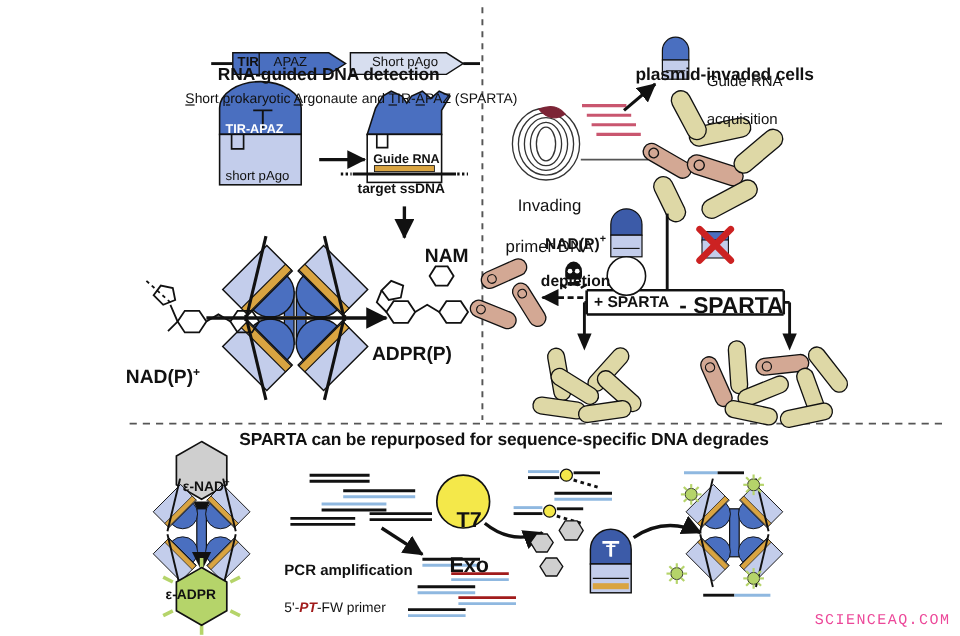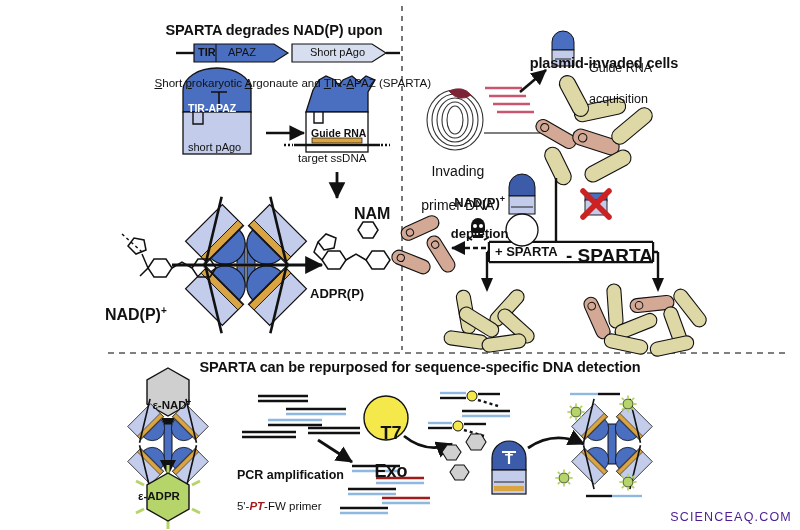--- a/index.html
+++ b/index.html
@@ -4,21 +4,21 @@
 <style>
   html,body{margin:0;padding:0;background:#fff;}
   body{width:800px;height:530px;position:relative;overflow:hidden;
        font-family:"Liberation Sans",sans-serif;color:#111;}
   #fig{position:absolute;inset:0;width:800px;height:530px;}
   .lbl{position:absolute;white-space:pre;line-height:1.12;}
   .ttl{font-weight:bold;font-size:14.5px;text-align:center;letter-spacing:-0.1px;}
   .bold{font-weight:bold;}
   .ctr{text-align:center;}
   .wm{position:absolute;right:8px;bottom:6px;font-size:12.5px;letter-spacing:1.2px;
-      color:#4c1d95;font-family:Liberation Sans, sans-serif;}
+      color:#ec4899;font-family:Liberation Mono, monospace;}
   .u{text-decoration:underline;}
   .pt{color:#a11b1b;font-weight:bold;font-style:italic;}
 </style>
 </head>
 <body>
 
 <svg id="fig" viewBox="0 0 800 530">
   <defs>
     <marker id="arr" markerWidth="7" markerHeight="7" refX="5.6" refY="3" orient="auto">
       <path d="M0,0 L6,3 L0,6 z" fill="#111"></path>
@@ -439,41 +439,42 @@
   </g>
   <g>
     <use href="#spark" x="576" y="412"></use>
     <use href="#spark" x="628" y="404"></use>
     <use href="#spark" x="564" y="478"></use>
     <use href="#spark" x="628" y="482"></use>
   </g>
 </svg>
 
 <div class="lbl ttl" style="left:148px;top:6px;width:244px;">
-  <span>SPARTA degrades NAD(P) upon</span><br>
+  <br>
+  <span>RNA-guided DNA detection</span>
 </div>
 
 <div class="lbl" style="left:198px;top:46px;font-size:11px;font-weight:bold;color:#111;">TIR</div>
 <div class="lbl" style="left:228px;top:46px;font-size:11px;color:#111;">APAZ</div>
 <div class="lbl" style="left:310px;top:46px;font-size:11px;color:#111;">Short pAgo</div>
 
 <div class="lbl" style="left:148px;top:63px;width:254px;font-size:11.6px;text-align:center;">
   <span class="u">S</span>hort <span class="u">p</span>rokaryotic <span class="u">A</span>rgonaute and <span class="u">T</span>IR-<span class="u">A</span>PAZ (SPARTA)
 </div>
 
 <div class="lbl" style="left:188px;top:81px;font-size:10.5px;font-weight:bold;color:#fff;margin-top:22px;">TIR-APAZ</div>
 <div class="lbl" style="left:188px;top:141px;font-size:11px;color:#111;">short pAgo</div>
 
 <div class="lbl" style="left:311px;top:128px;font-size:10.5px;font-weight:bold;color:#111;">Guide RNA</div>
-<div class="lbl" style="left:298px;top:152px;font-size:11.5px;font-weight:normal;color:#111;text-align:right;">target ssDNA</div>
+<div class="lbl" style="left:298px;top:152px;font-size:11.5px;font-weight:bold;color:#111;text-align:right;">target ssDNA</div>
 
 <div class="lbl bold" style="left:96px;top:287px;font-size:16px;">
   <span>NAD(P)</span><sup style="font-size:10px">+</sup>
 </div>
-<div class="lbl bold" style="left:310px;top:287px;font-size:13px;">ADPR(P)</div>
+<div class="lbl bold" style="left:310px;top:287px;font-size:16px;">ADPR(P)</div>
 <div class="lbl bold" style="left:354px;top:205px;font-size:16px;">NAM</div>
 
 <div class="lbl ttl" style="left:420px;top:6px;width:360px;">
   <br>
   <span>plasmid-invaded cells</span>
 </div>
 <div class="lbl" style="left:582px;top:45px;font-size:12.5px;line-height:1.25;">
   <span>Guide RNA</span><br>
   <span>acquisition</span>
 </div>
@@ -481,21 +482,21 @@
   <span>Invading</span><br>
   <span>primer DNA</span>
 </div>
 <div class="lbl ctr bold" style="left:428px;top:178px;width:96px;font-size:13px;line-height:1.2;">
   <span>NAD(P)</span><sup style="font-size:9px">+</sup><br>
   <span>depletion</span>
 </div>
 <div class="lbl bold" style="left:495px;top:245px;font-size:13px;">+ SPARTA</div>
 <div class="lbl bold" style="left:566px;top:245px;font-size:19px;">- SPARTA</div>
 
-<div class="lbl ttl" style="left:120px;top:359px;width:600px;">SPARTA can be repurposed for sequence-specific DNA detection</div>
+<div class="lbl ttl" style="left:120px;top:359px;width:600px;">SPARTA can be repurposed for sequence-specific DNA degrades</div>
 
 <div class="lbl" style="left:146px;top:385px;font-size:11.5px;font-weight:bold;">
   <span>ε-NAD</span><sup style="font-size:8px">+</sup>
 </div>
 <div class="lbl bold" style="left:138px;top:490px;font-size:11.5px;">ε-ADPR</div>
 
 <div class="lbl" style="left:230px;top:452px;font-size:12.5px;line-height:1.25;">
   <span class="bold">PCR amplification</span><br>
   <span style="font-size:11.5px"><span>5'-</span><span class="pt">PT</span><span>-FW primer</span></span>
 </div>

